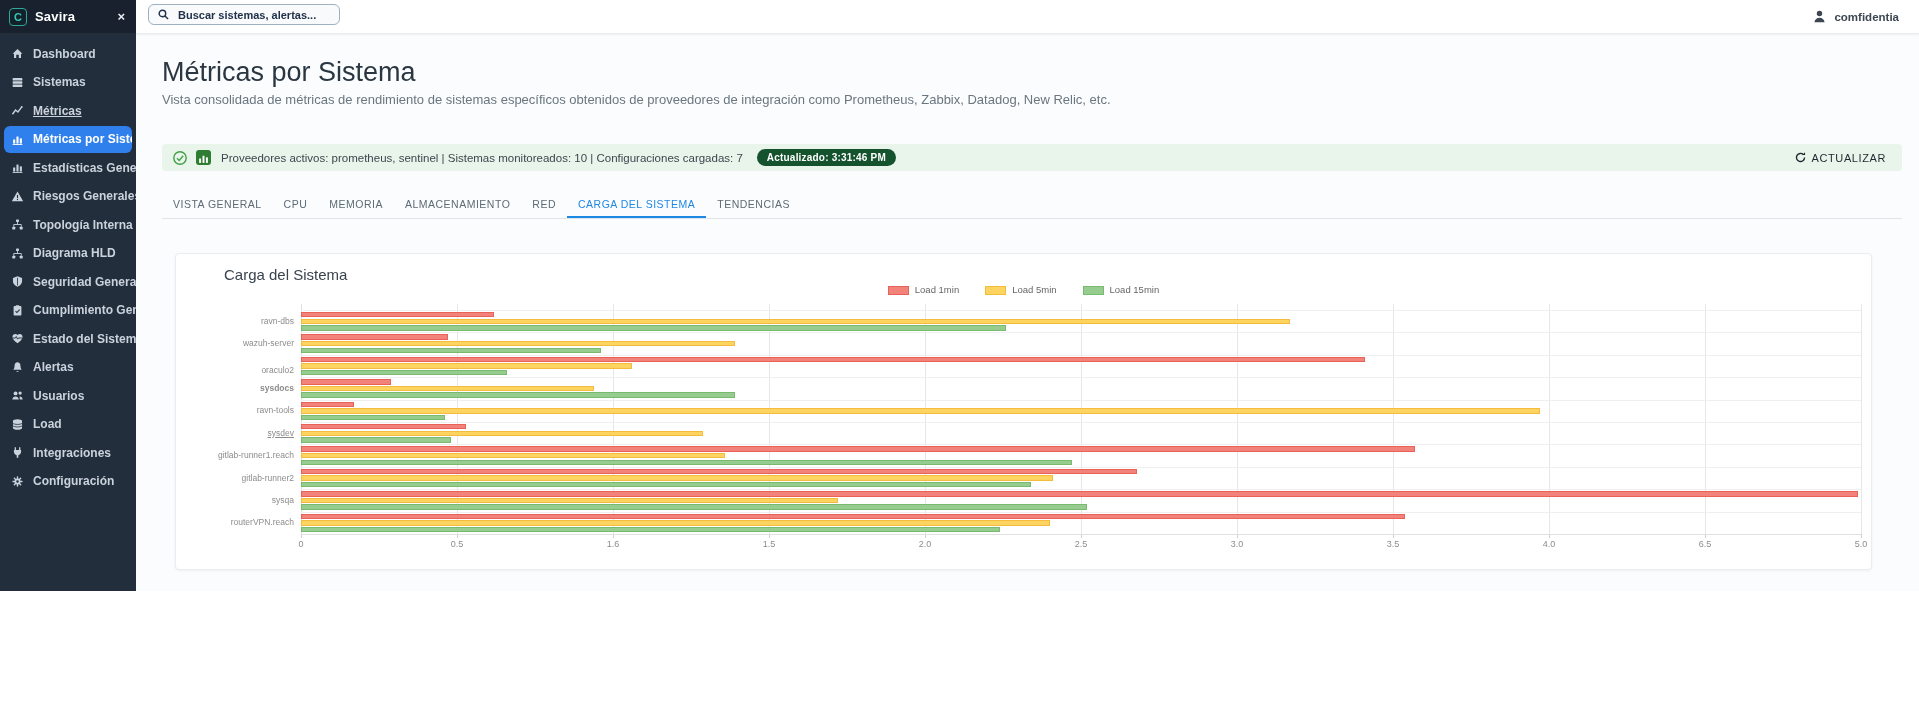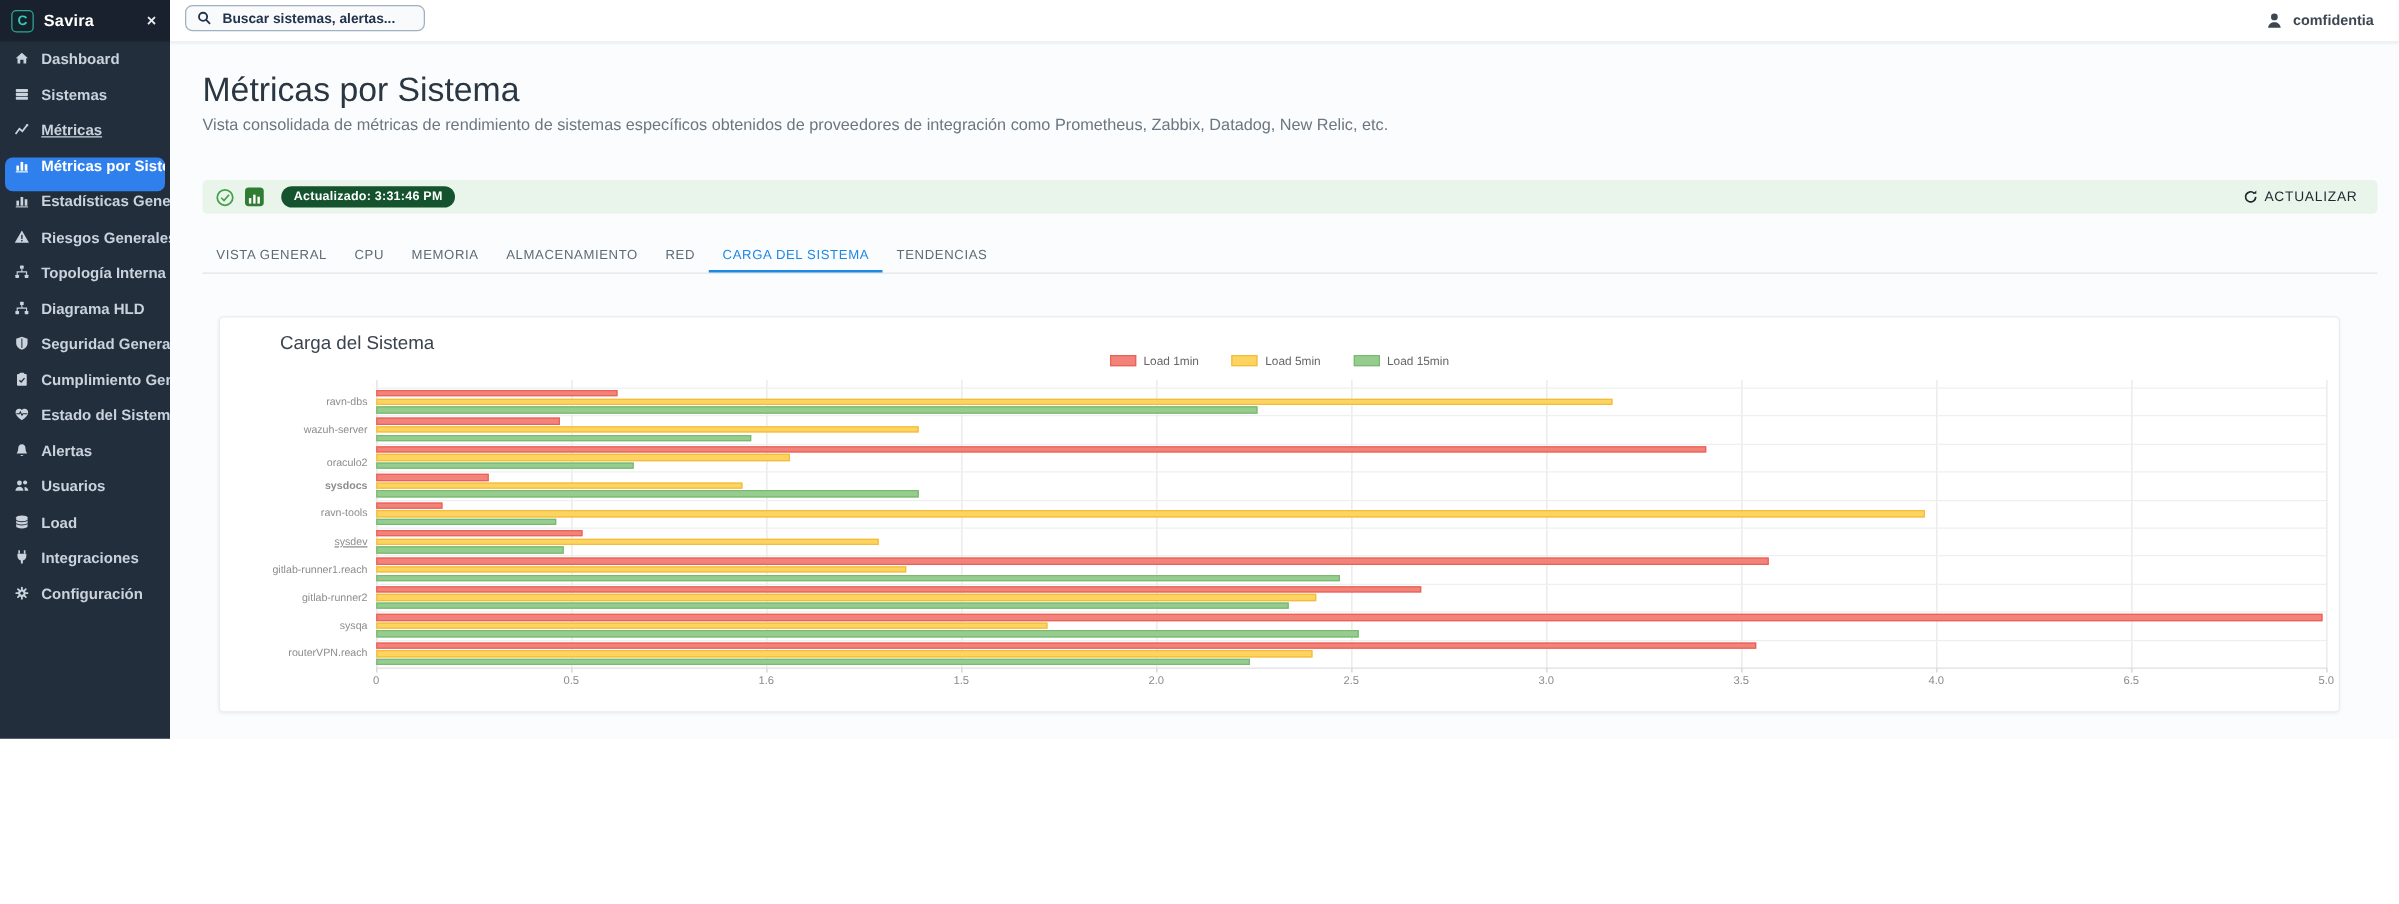--- a/index.html
+++ b/index.html
@@ -17,21 +17,21 @@
   .user-chip{position:absolute;right:20px;top:0;height:33px;display:flex;align-items:center;gap:7px;
           color:#3d4752;font-weight:700;font-size:11.5px;z-index:6;cursor:pointer;}
   
   .sidebar{position:absolute;left:0;top:0;width:136px;height:591px;background:#232e3c;z-index:10;}
   .side-head{height:33px;background:#18212d;display:flex;align-items:center;gap:8px;
           padding:0 9px;border-bottom:1px solid rgba(255,255,255,.05);}
   .logo-box{width:18px;height:18px;border:1px solid #2fa79a;border-radius:4px;background:#13212b;
           color:#38c7b7;font:700 11px/16px "Liberation Sans",sans-serif;text-align:center;box-sizing:border-box;}
   .brand{color:#fff;font-size:13px;font-weight:700;flex:1;letter-spacing:.2px;}
   .close-x{color:#e8edf2;font-size:13px;font-weight:700;cursor:pointer;padding:0 2px;}
-  .side-item{position:absolute;left:0;width:136px;height:27px;display:flex;gap:9px;
+  .side-item{position:absolute;left:0;width:136px;height:27px;display:flex;align-items:center;gap:9px;
           padding-left:11px;box-sizing:border-box;color:#c9d2dd;font-size:12px;font-weight:700;
           cursor:pointer;white-space:nowrap;overflow:hidden;}
   .side-item svg{flex:0 0 auto;}
   .side-item.active{left:4px;width:128px;border-radius:6px;background:#2f80ed;color:#fff;padding-left:7px;}
   
   .main-bg{position:absolute;left:136px;top:33px;width:1783px;height:558px;background:#fbfcfd;}
   .page-title{position:absolute;left:162px;top:57px;font-size:27px;font-weight:500;color:#2a3742;}
   .page-sub{position:absolute;left:162px;top:92px;font-size:13px;color:#6a7680;}
   .statusbar{position:absolute;left:162px;top:144px;width:1740px;height:27px;background:#e9f5eb;
           border-radius:4px;display:flex;align-items:center;gap:8px;padding:0 10px;box-sizing:border-box;}
@@ -45,21 +45,21 @@
           display:flex;}
   .tab{font-size:10.5px;font-weight:500;letter-spacing:.5px;color:#5d6b76;line-height:28px;
           padding:0 11px;cursor:pointer;box-sizing:border-box;}
   .tab.active{color:#1e88e5;border-bottom:2px solid #1e88e5;}
   
   .card{position:absolute;left:175px;top:253px;width:1697px;height:317px;background:#fff;
           border:1px solid #e9edf0;border-radius:4px;box-shadow:0 1px 3px rgba(0,0,0,.05);box-sizing:border-box;}
   .card-title{position:absolute;left:224px;top:266px;font-size:15px;color:#3a444e;}
   .legend{position:absolute;left:175px;top:284px;width:1697px;display:flex;justify-content:center;
           gap:26px;align-items:center;}
-  .legend-item{display:flex;align-items:flex-start;gap:6px;font-size:9.5px;color:#666;cursor:pointer;}
+  .legend-item{display:flex;align-items:flex-end;gap:6px;font-size:9.5px;color:#666;cursor:pointer;}
   .swatch{width:21px;height:9px;box-sizing:border-box;}
   .plot{position:absolute;left:301px;top:304px;width:1560px;height:231px;}
   .vline{position:absolute;top:0;width:1px;height:230px;background:#e7e7e7;}
   .vline.zero{background:#dedede;}
   .hline{position:absolute;left:0;width:1560px;height:1px;background:#efefef;}
   .tickmark{position:absolute;top:230px;width:1px;height:4px;background:#cfcfcf;}
   .bar{position:absolute;box-sizing:border-box;border:1px solid;}
   .ylab{position:absolute;left:150px;width:144px;text-align:right;font-size:8.5px;color:#8c8c8c;}
   .xlab{position:absolute;top:539px;width:40px;text-align:center;font-size:9px;color:#8c8c8c;}
 </style>
@@ -269,20 +269,21 @@
         <path d="M5 8.2 7.2 10.4 11.2 5.8" stroke="#43a047" stroke-width="1.4" fill="none"></path>
       </svg>
   </span>
   <span style="display:flex;width:15px;height:15px;background:#2e7d32;border-radius:3px;align-items:flex-end;justify-content:center;">
     <svg width="13" height="13" viewBox="0 0 16 16" fill="#fff">
         <rect x="2.6" y="8" width="2.4" height="5.4"></rect>
         <rect x="6.8" y="4.6" width="2.4" height="8.8"></rect>
         <rect x="11" y="6.6" width="2.4" height="6.8"></rect>
       </svg>
   </span>
+  <span class="status-msg">Proveedores activos: prometheus, sentinel | Sistemas monitoreados: 10 | Configuraciones cargadas: 7</span>
   <span class="badge">Actualizado: 3:31:46 PM</span>
   <button class="refresh-btn">
     <span style="display:flex;">
       <svg width="13" height="13" viewBox="0 0 16 16">
           <path d="M13 8a5 5 0 1 1-1.4-3.5" stroke="currentColor" stroke-width="1.7" fill="none"></path>
           <path d="M13.6 1.6v3.4h-3.4Z" fill="currentColor"></path>
         </svg>
     </span>
     <span>ACTUALIZAR</span>
   </button>

